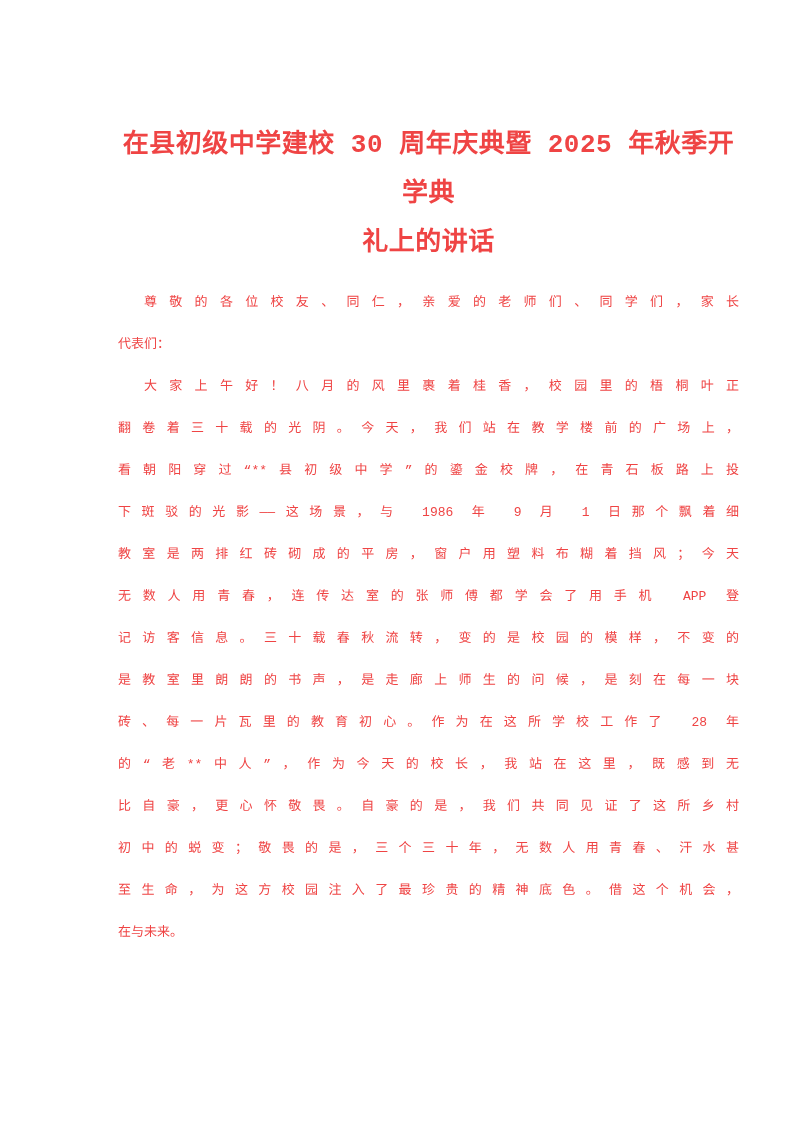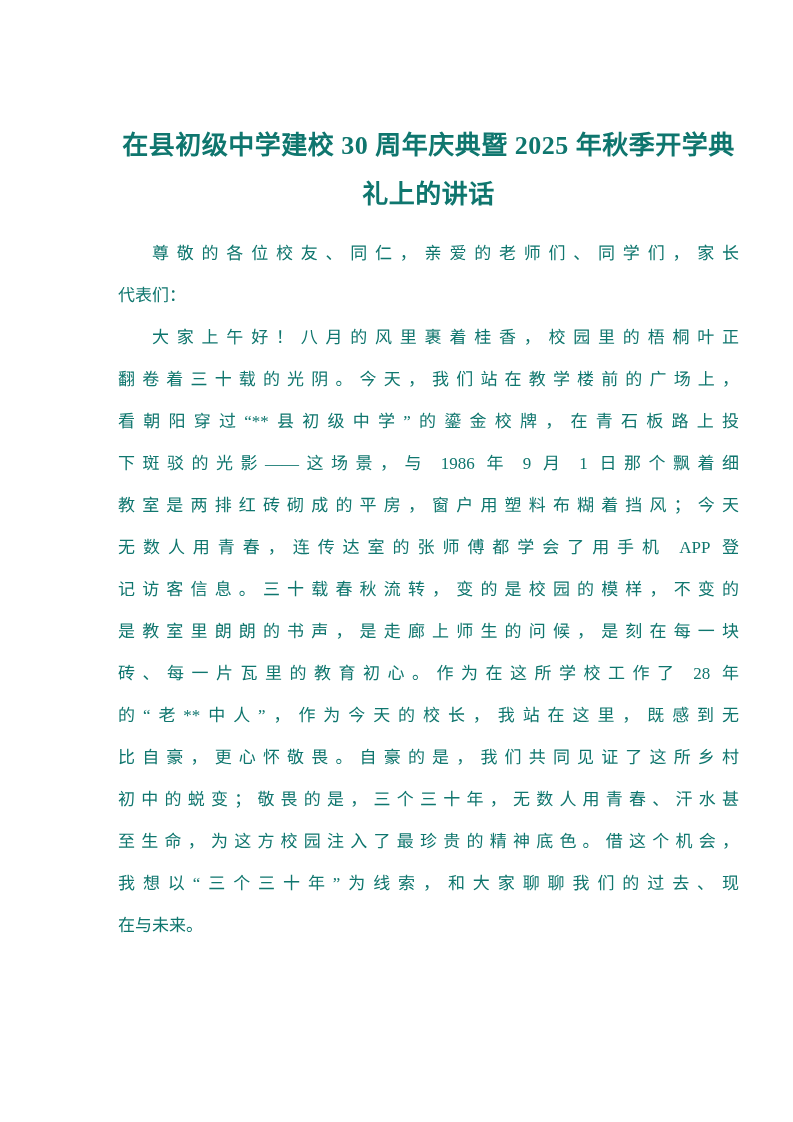--- a/index.html
+++ b/index.html
@@ -6,36 +6,36 @@
     margin: 0;
     padding: 0;
     background: #ffffff;
   }
   .page {
     position: relative;
     width: 793px;
     height: 1122px;
     box-sizing: border-box;
     background: #ffffff;
-    color: #0f766e;
+    color: #ef4444;
     padding: 121px 54px 0 118px;
-    font-family: Liberation Serif, serif;
+    font-family: Liberation Mono, monospace;
     overflow: hidden;
   }
   .title {
     margin: 0;
     font-size: 26px;
     font-weight: 700;
     line-height: 49px;
     text-align: center;
     letter-spacing: 0.5px;
   }
   .doc-body {
     margin-top: 14px;
-    font-size: 17px;
+    font-size: 13px;
     line-height: 42px;
   }
   .paragraph {
     margin: 0;
   }
   .line {
     text-align: justify;
     text-align-last: justify;
     white-space: nowrap;
   }
@@ -66,17 +66,16 @@
       <div class="line">下斑驳的光影——这场景，与 1986 年 9 月 1 日那个飘着细</div>
       <div class="line">教室是两排红砖砌成的平房，窗户用塑料布糊着挡风；今天</div>
       <div class="line">无数人用青春，连传达室的张师傅都学会了用手机 APP 登</div>
       <div class="line">记访客信息。三十载春秋流转，变的是校园的模样，不变的</div>
       <div class="line">是教室里朗朗的书声，是走廊上师生的问候，是刻在每一块</div>
       <div class="line">砖、每一片瓦里的教育初心。作为在这所学校工作了 28 年</div>
       <div class="line">的“老**中人”，作为今天的校长，我站在这里，既感到无</div>
       <div class="line">比自豪，更心怀敬畏。自豪的是，我们共同见证了这所乡村</div>
       <div class="line">初中的蜕变；敬畏的是，三个三十年，无数人用青春、汗水甚</div>
       <div class="line">至生命，为这方校园注入了最珍贵的精神底色。借这个机会，</div>
-      <div class="line">我想以“三个三十年”为线索，和大家聊聊我们的过去、现</div>
       <div class="line last">在与未来。</div>
     </div>
   </div>
 </div>
 
 </body></html>

